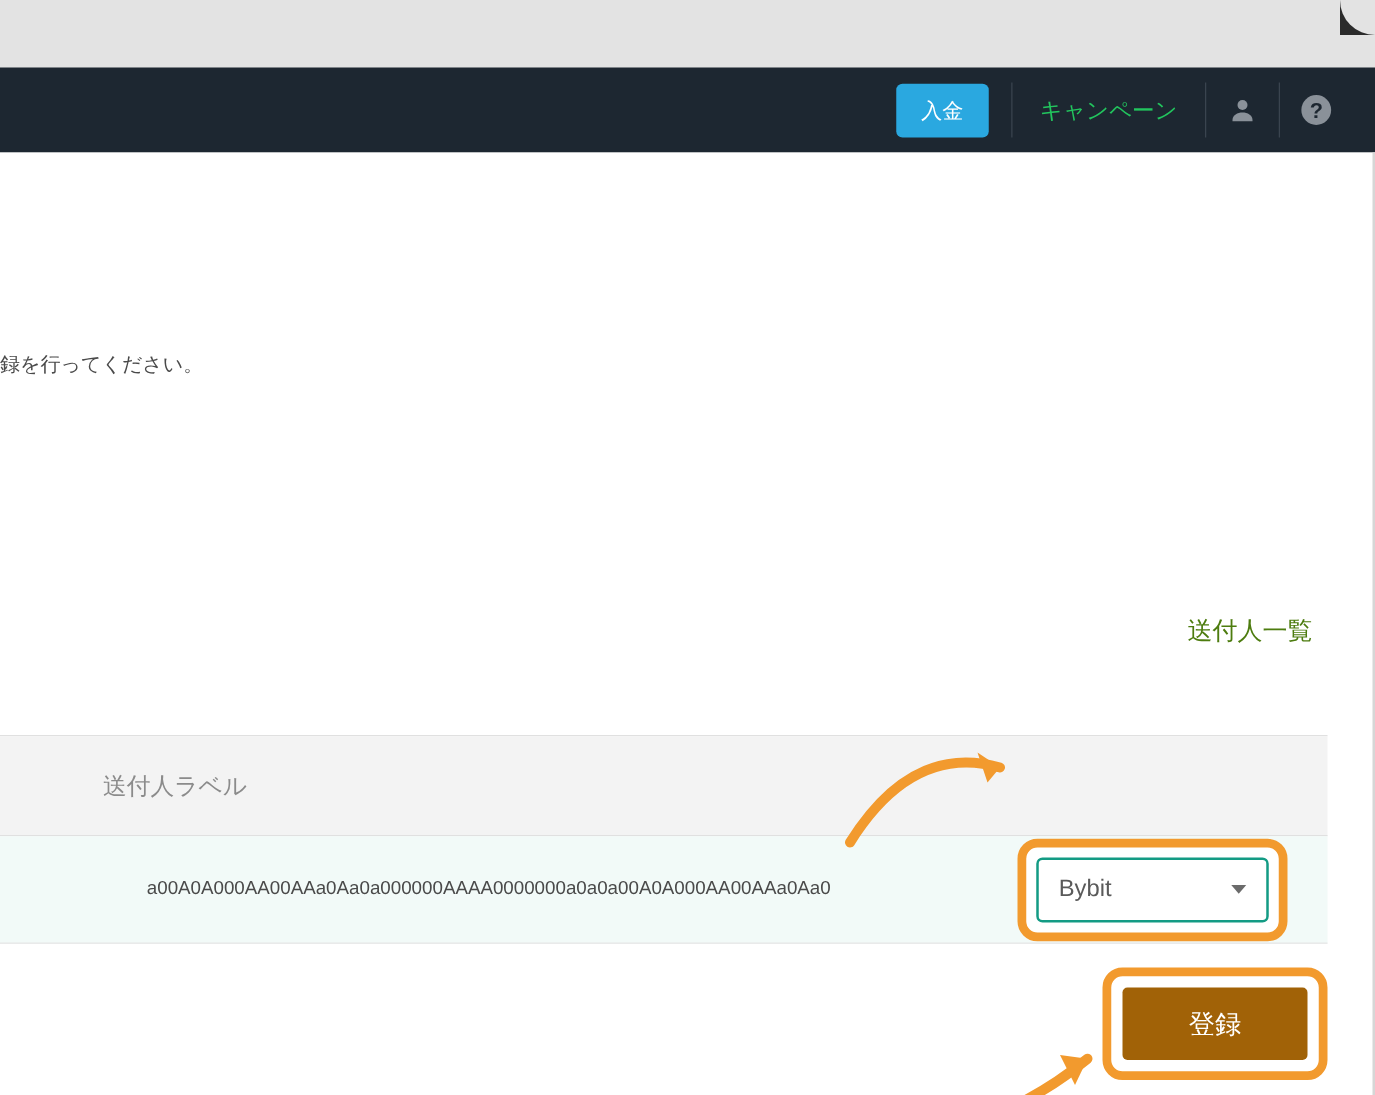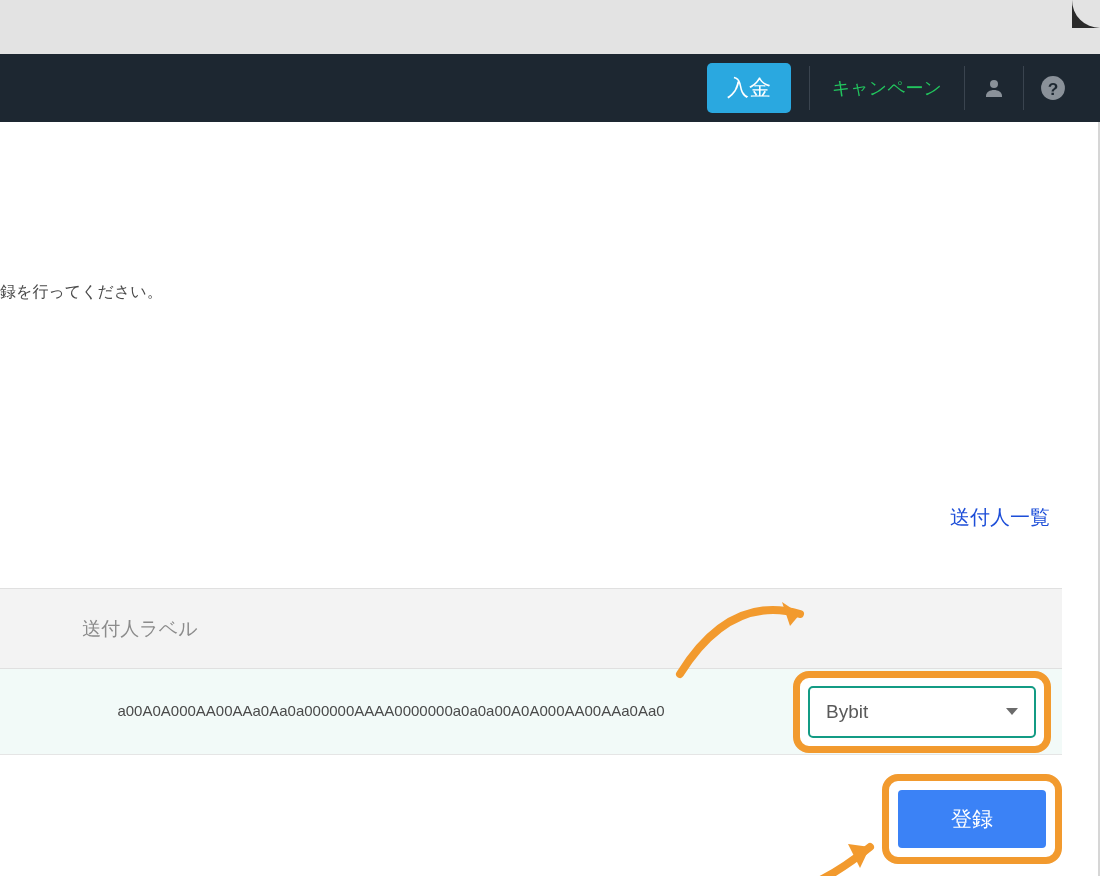--- a/index.html
+++ b/index.html
@@ -27,21 +27,21 @@
       align-items: center;
       padding-right: 18px;
       gap: 0;
     }
     .deposit-button {
       background: #2aa8e0;
       color: #fff;
       border: none;
       border-radius: 5px;
       padding: 10px 20px;
-      font-size: 22px;
+      font-size: 17px;
       font-weight: 500;
       cursor: pointer;
       margin-right: 18px;
     }
     .nav-divider {
       width: 1px;
       height: 44px;
       background: #3a444f;
     }
     .campaign-link {
@@ -68,23 +68,23 @@
     }
     .instruction-text {
       position: absolute;
       top: 160px;
       left: 0;
       font-size: 16px;
       color: #4a4a4a;
     }
     .sender-list-link {
       position: absolute;
-      top: 382px;
+      top: 369px;
       right: 48px;
-      color: #1d4ed8;
+      color: #4d7c0f;
       font-size: 20px;
       font-weight: 500;
       cursor: pointer;
     }
     .table-wrapper {
       position: absolute;
       top: 466px;
       left: 0;
       right: 36px;
       border-top: 1px solid #e0e0e0;
@@ -136,21 +136,21 @@
     .highlight-box {
       border: 7px solid #f29a2e;
       border-radius: 16px;
       background: #fff;
       padding: 8px;
     }
     .select-box {
       border: 2px solid #139b84;
       border-radius: 5px;
       height: 52px;
-      width: 228px;
+      width: 186px;
       display: flex;
       align-items: center;
       justify-content: space-between;
       padding: 0 16px;
       background: #fff;
       cursor: pointer;
     }
     .select-value {
       color: #5a5a5a;
       font-size: 19px;
@@ -167,21 +167,21 @@
       top: 652px;
       right: 36px;
     }
     .register-highlight {
       border: 7px solid #f29a2e;
       border-radius: 16px;
       background: #fff;
       padding: 9px;
     }
     .register-button {
-      background: #3b82f6;
+      background: #a16207;
       color: #fff;
       border: none;
       border-radius: 4px;
       width: 148px;
       height: 58px;
       font-size: 21px;
       font-weight: 500;
       cursor: pointer;
     }
     .arrow-svg {

